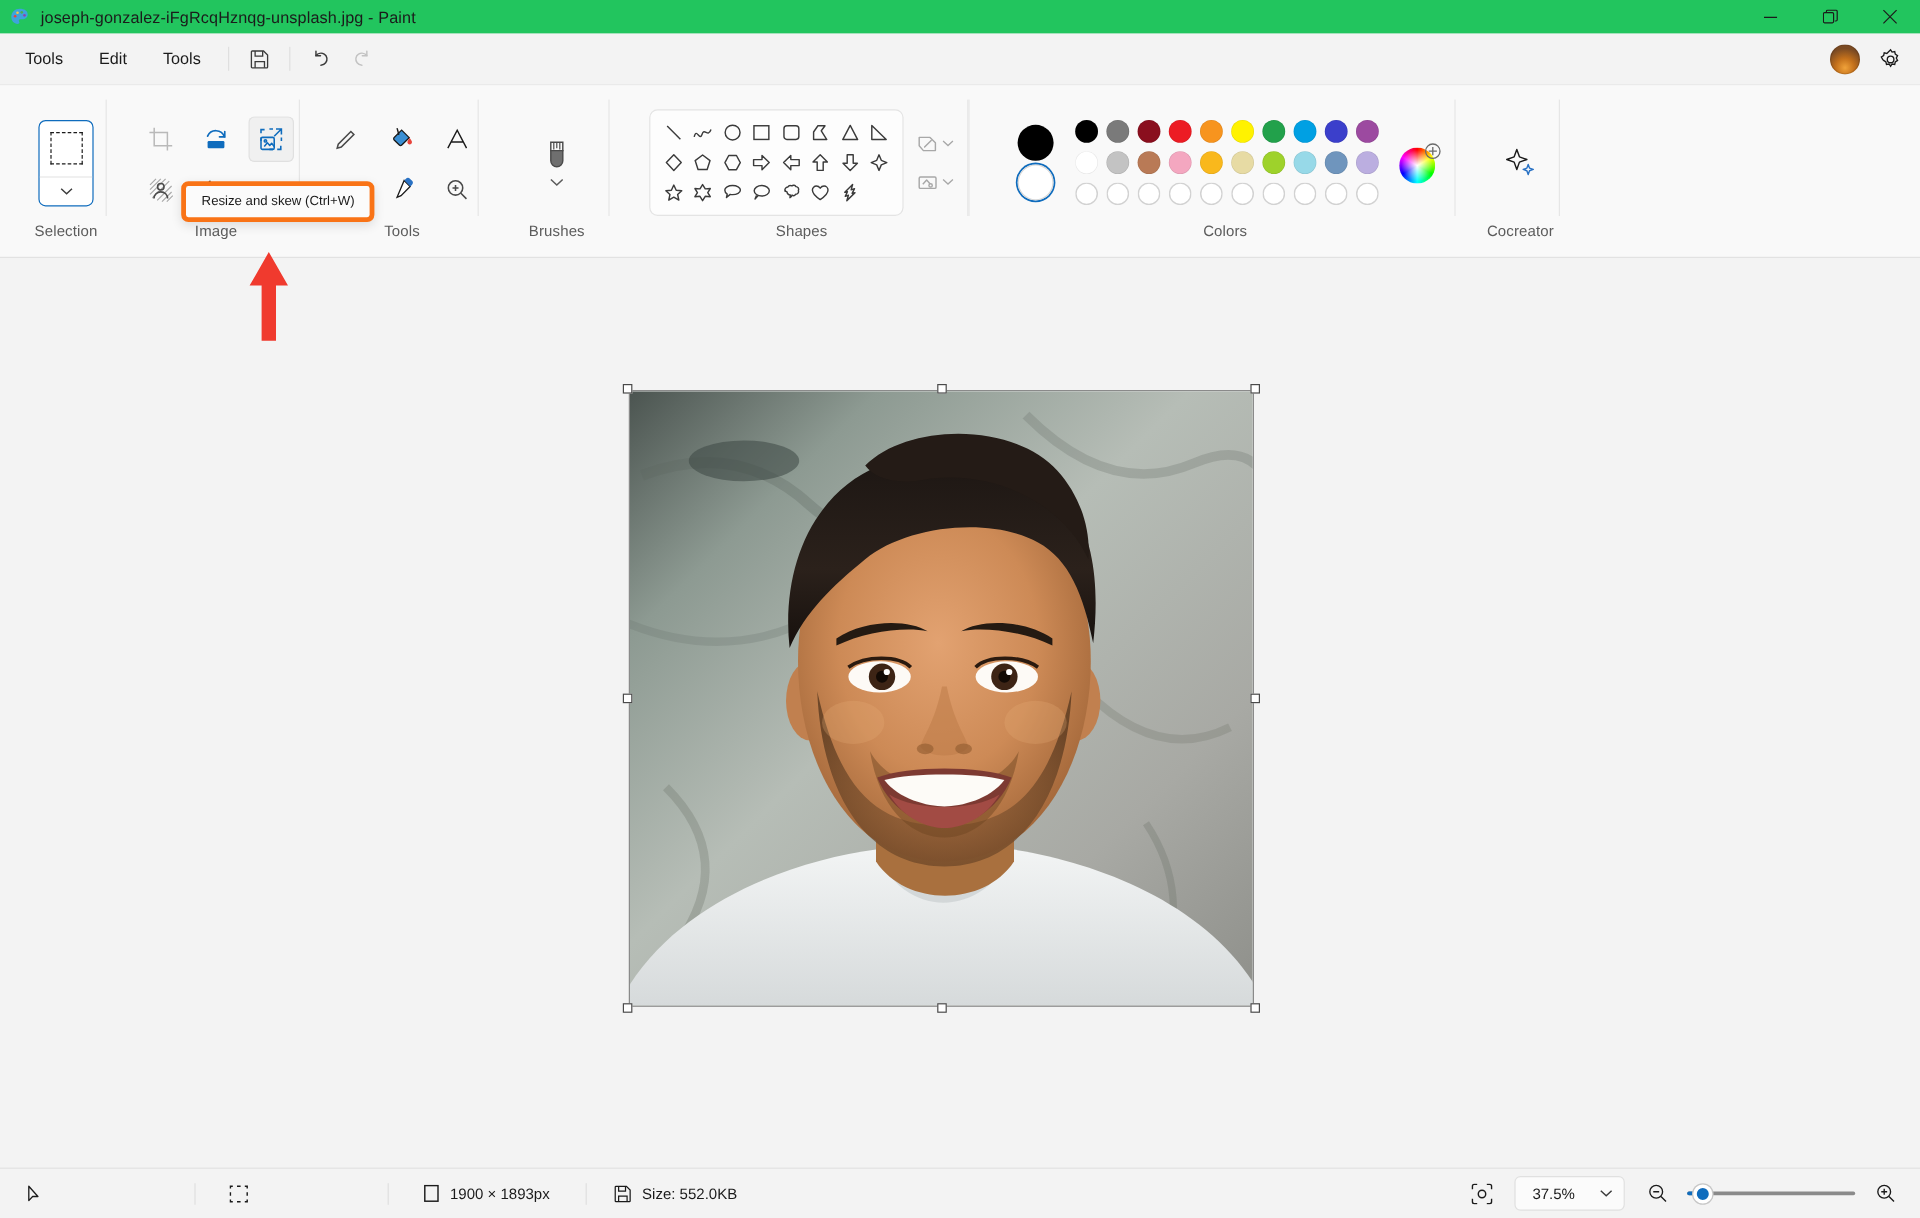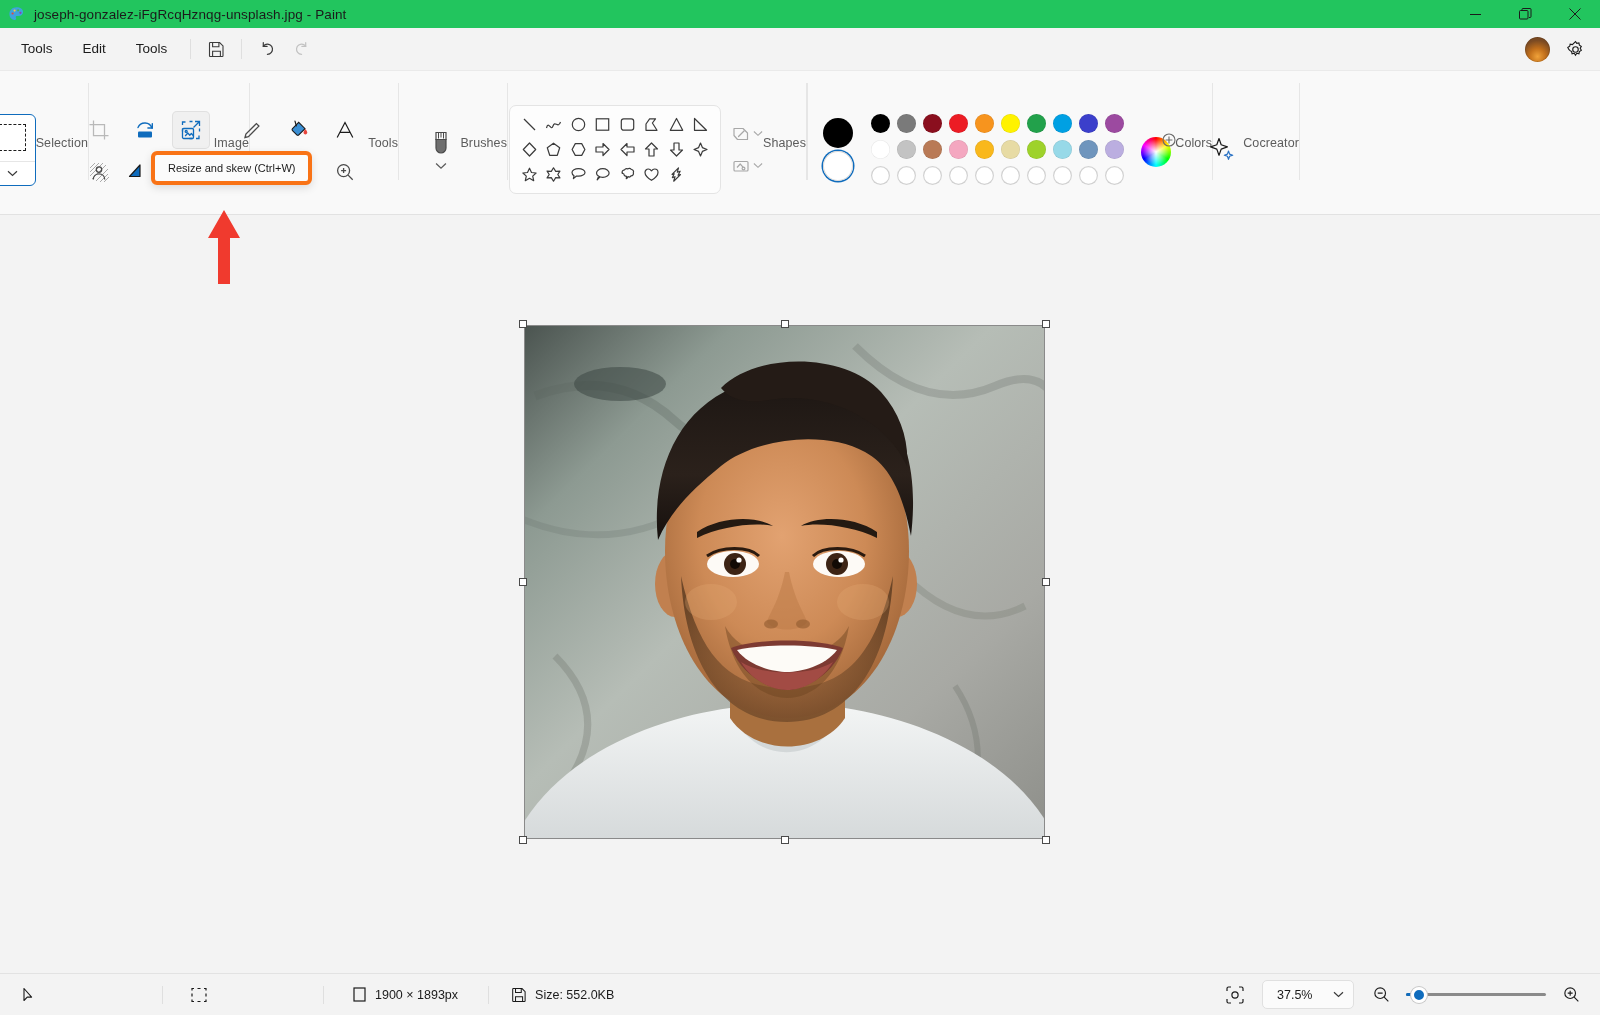--- a/index.html
+++ b/index.html
@@ -50,21 +50,21 @@
     background-blend-mode: normal;
     box-shadow: inset 0 0 0 1px rgba(0,0,0,.12);
   }
   .gear-btn { width: 30px; height: 30px; display: flex; align-items: center; justify-content: center; color: #1b1b1b; }
 
   
   .ribbon {
     height: 145px; background: #f9f9f9; border-top: 1px solid #eaeaea;
     border-bottom: 1px solid #e2e2e2; display: flex; align-items: stretch; position: relative; flex: none;
   }
-  .group { display: flex; flex-direction: row; align-items: center; justify-content: flex-end;
+  .group { display: flex; flex-direction: column; align-items: center; justify-content: center;
            position: relative; padding-top: 14px; padding-left: 22px; }
   .group-body { flex: 1; display: flex; align-items: center; justify-content: center; }
   .group-label { font-size: 12.5px; color: #5c5c5c; padding-bottom: 14px; letter-spacing: .1px; }
   .divider { width: 1px; background: #e6e6e6; margin: 12px 0 34px; align-self: stretch; }
 
   
   .g-selection { width: 88px; }
   .sel-tool {
     width: 46px; height: 72px; border: 1.5px solid #0f6cbd; border-radius: 6px;
     background: #fff; display: flex; flex-direction: column; align-items: center;

